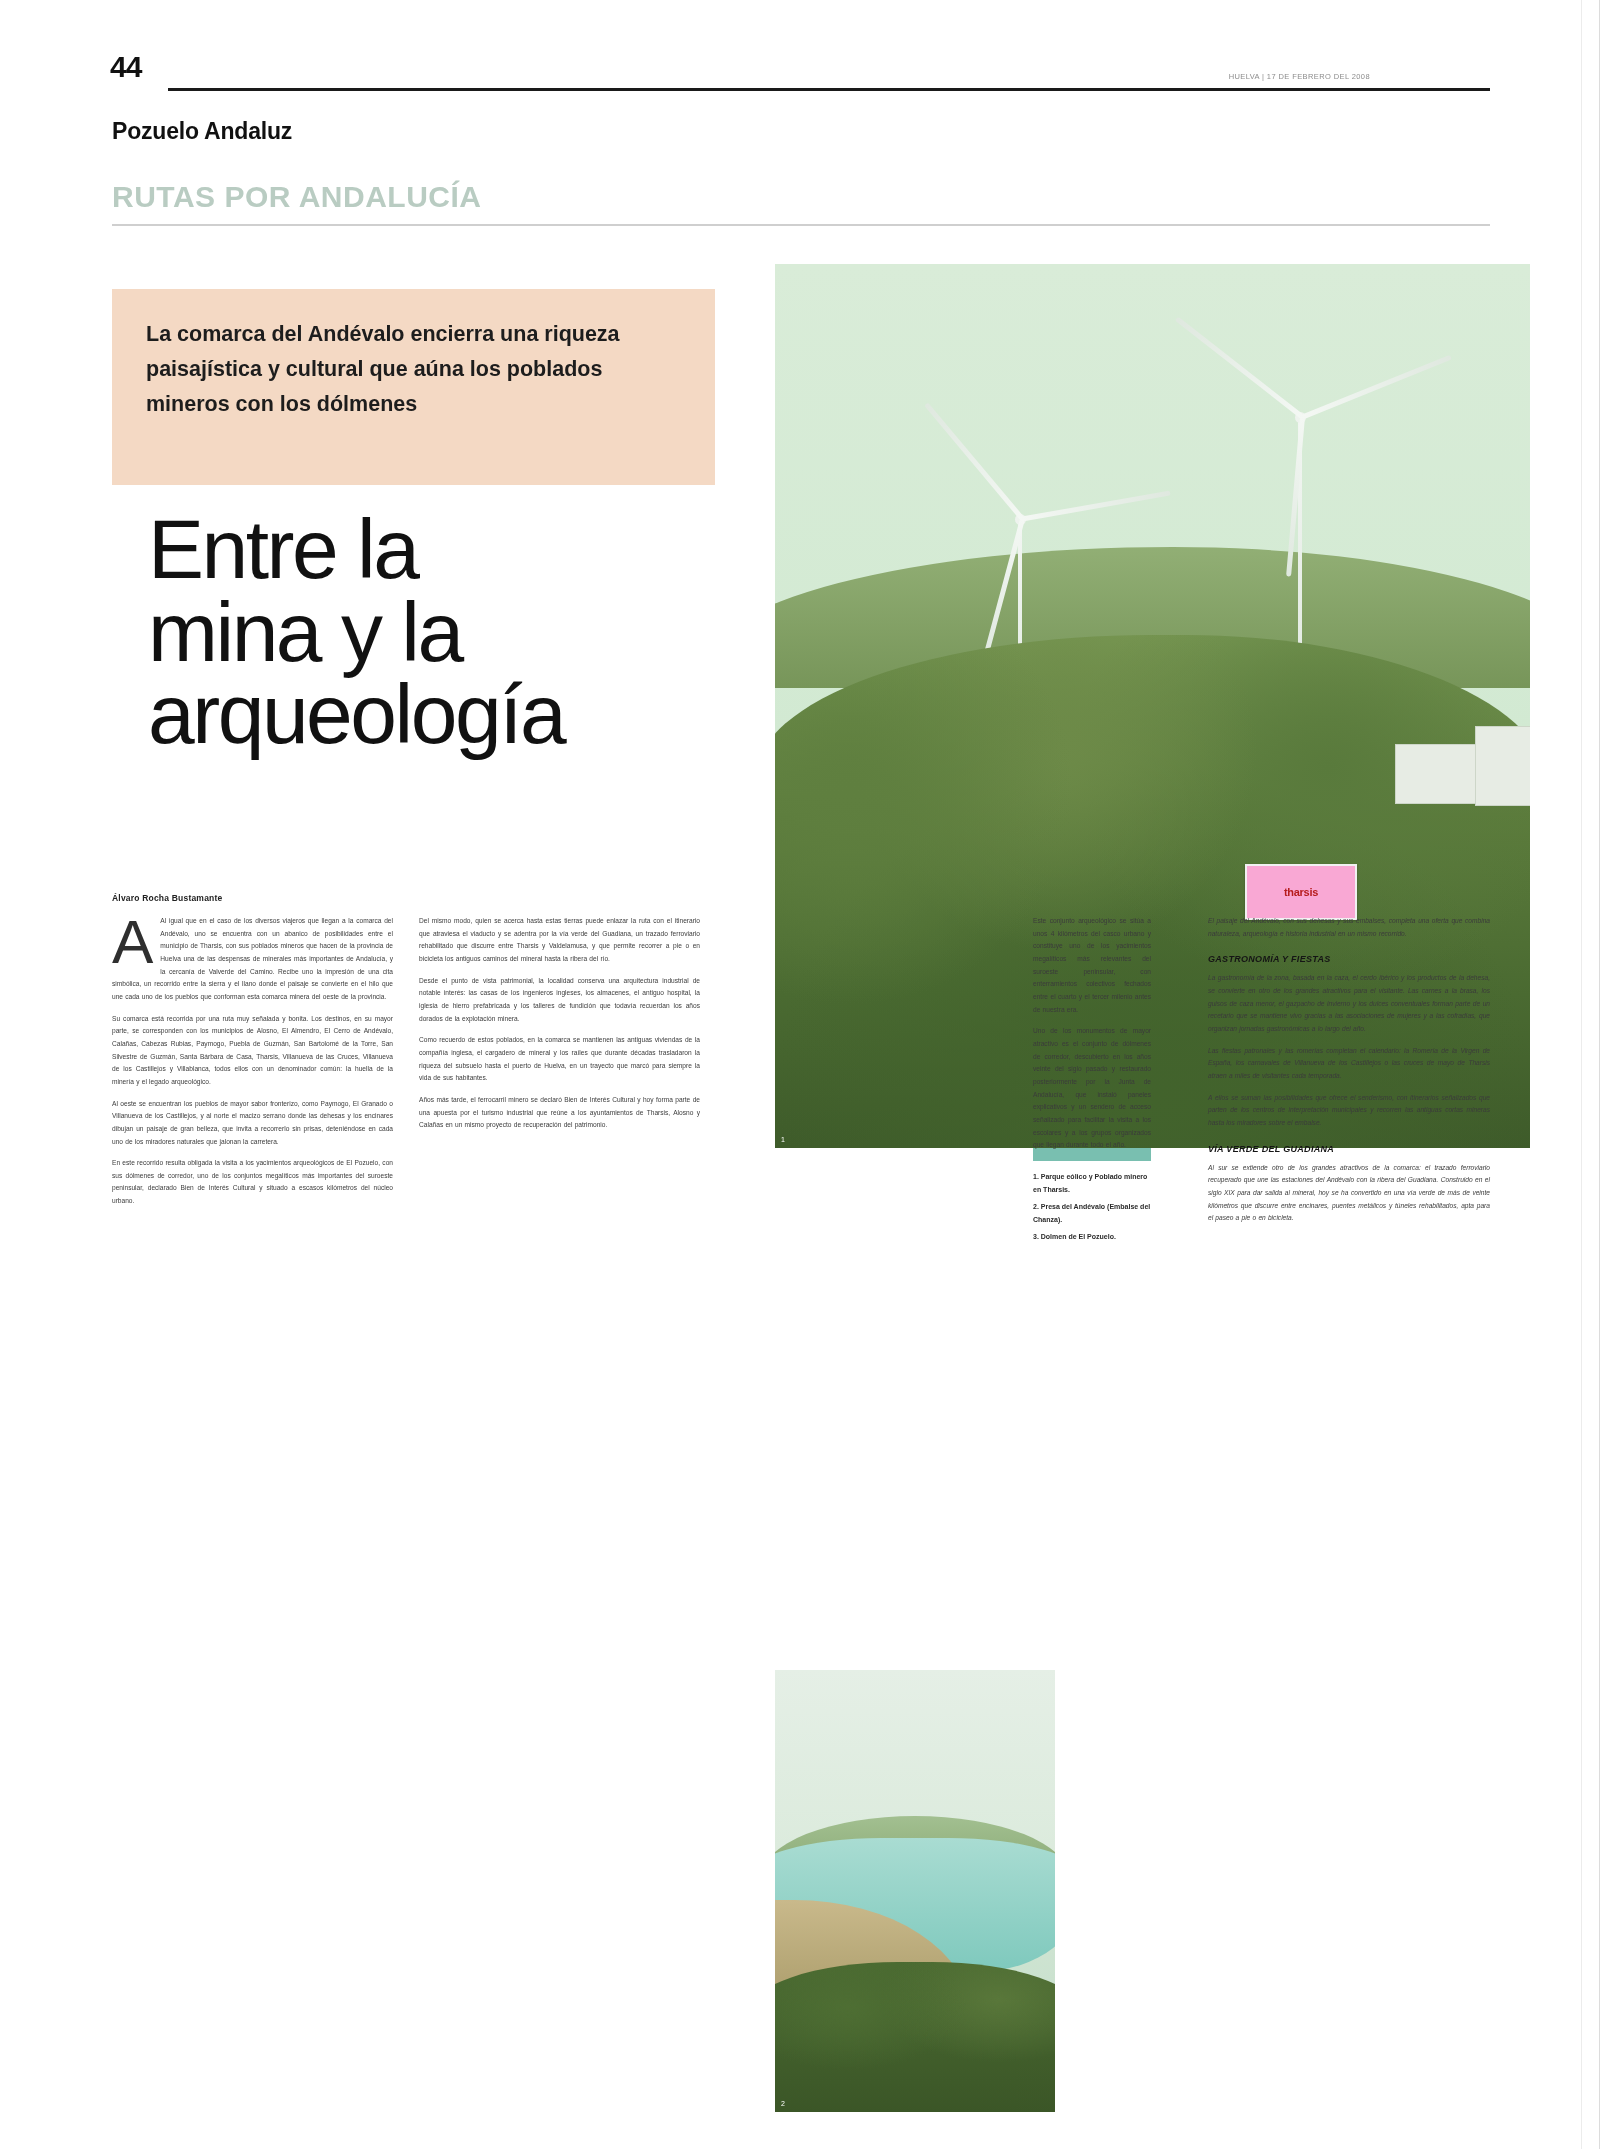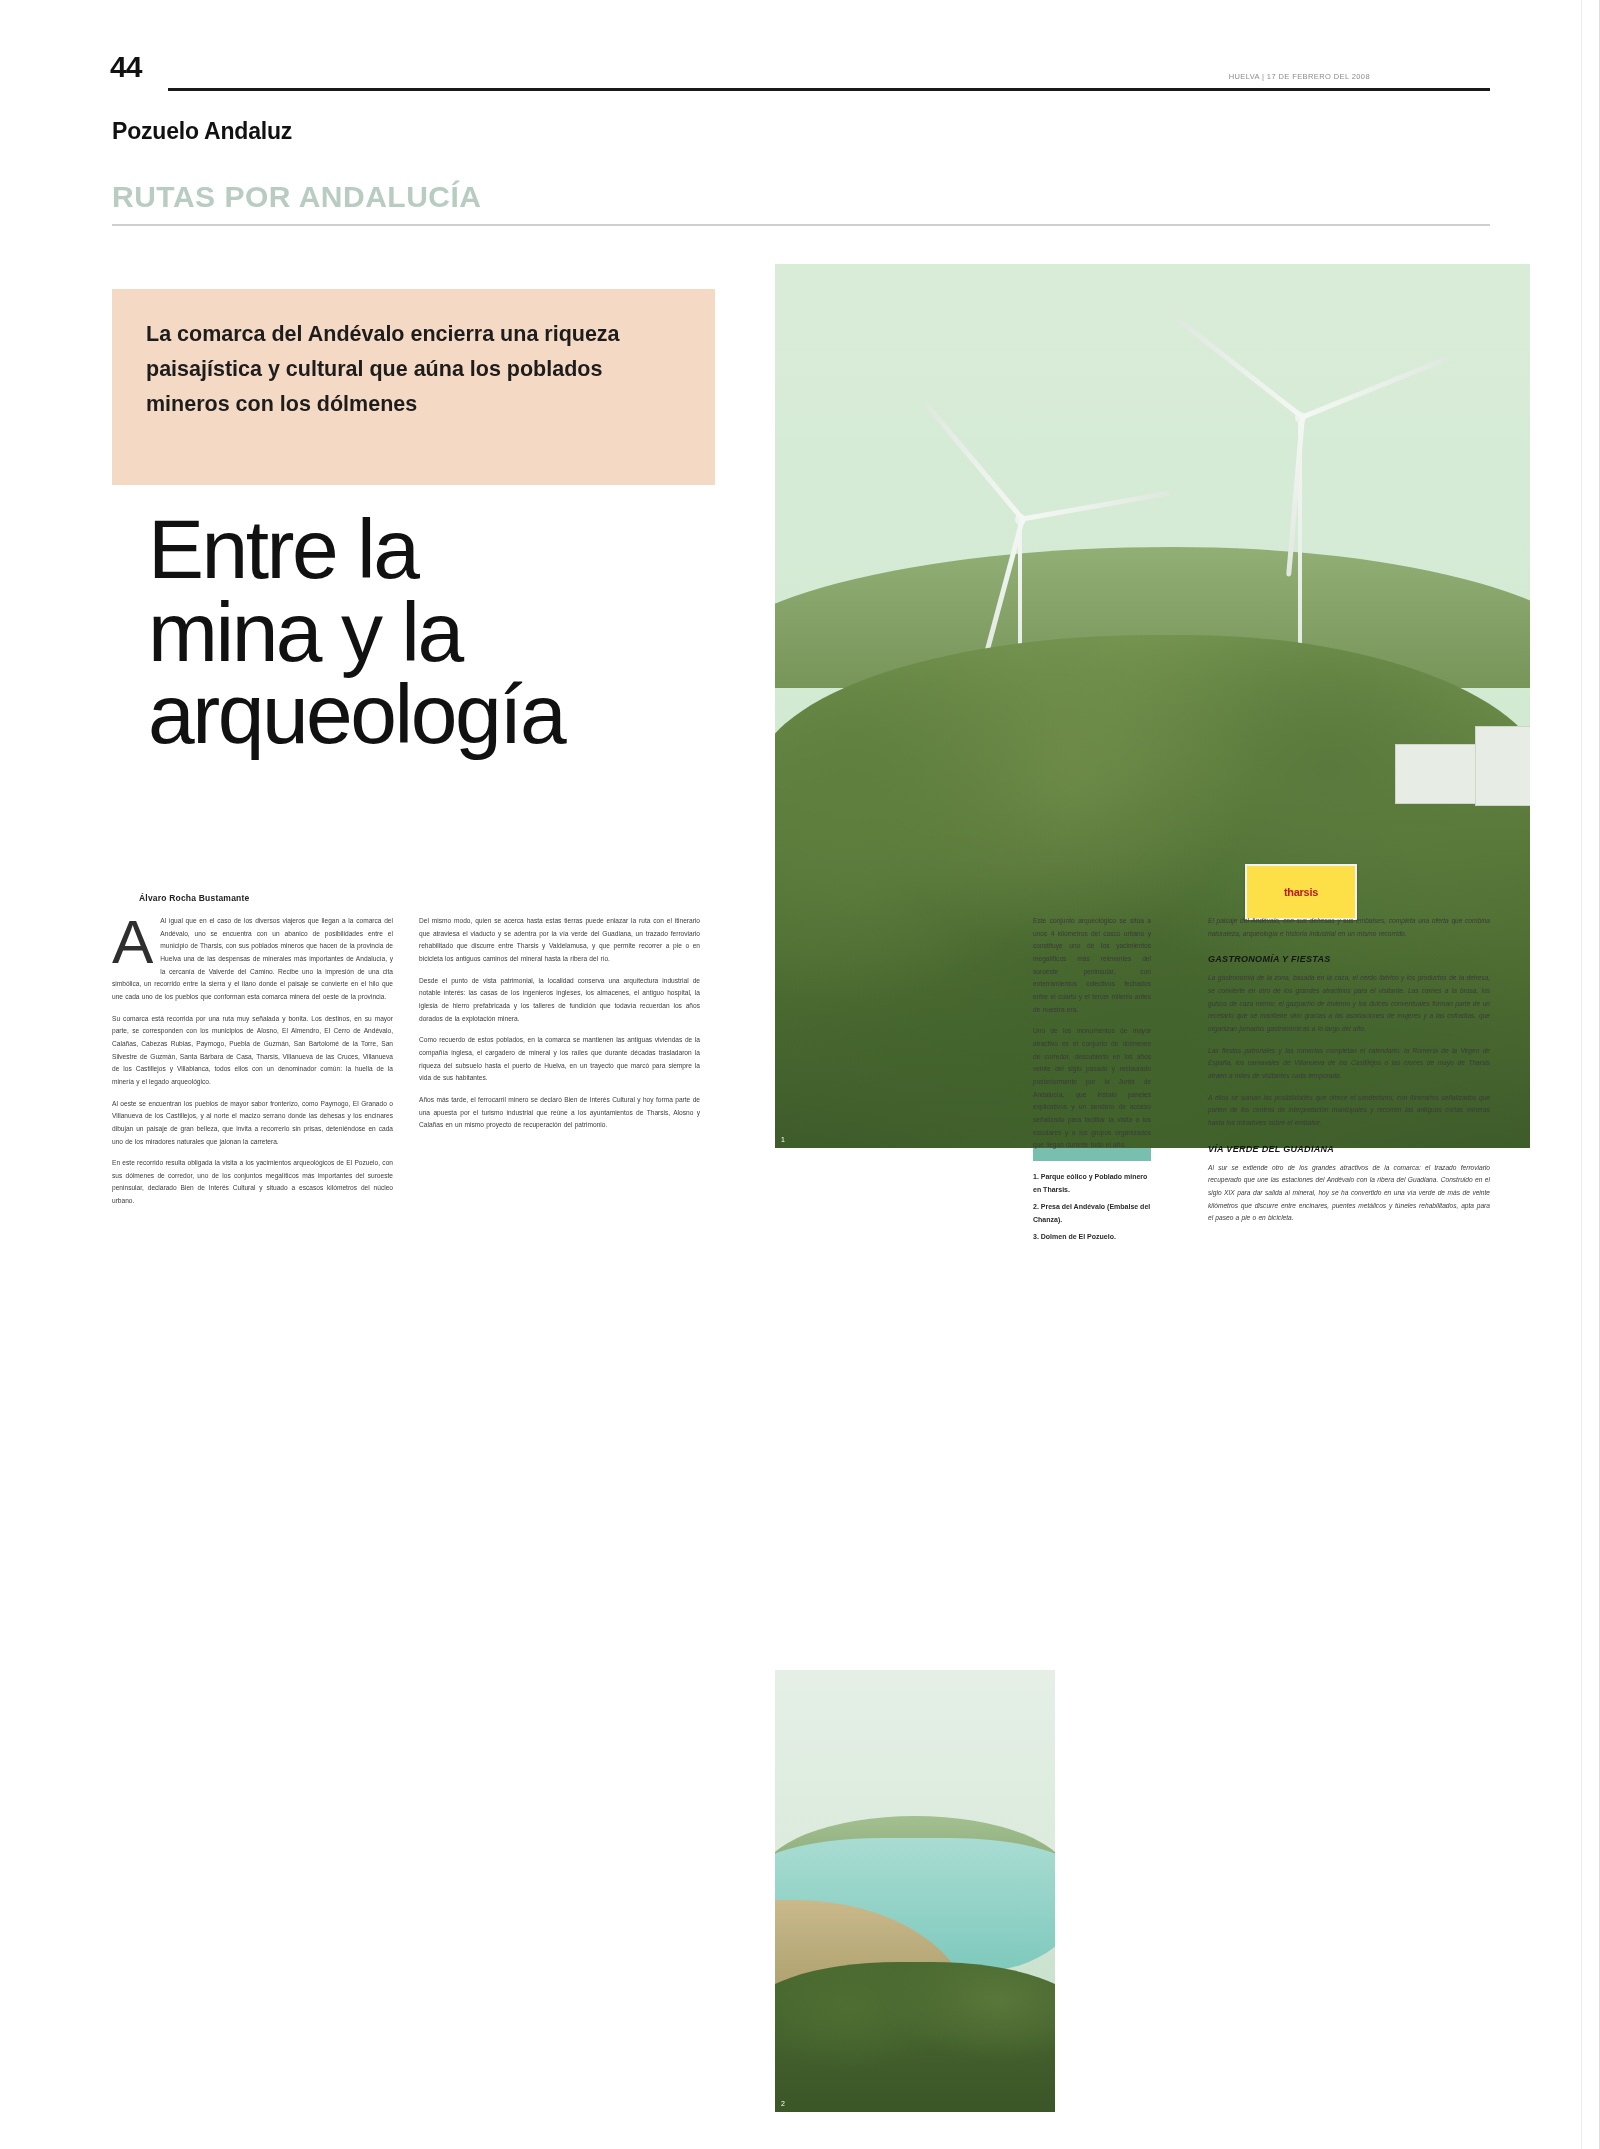--- a/index.html
+++ b/index.html
@@ -117,21 +117,20 @@
   .headline span { display: block; }
   
   .byline {
     position: absolute;
     left: 112px;
     top: 893px;
     font-size: 8.5px;
     font-weight: bold;
     color: #222;
     letter-spacing: 0.2px;
-    margin-left: 27px;
   }
   
   .col {
     position: absolute;
     top: 915px;
     width: 281px;
   }
   .col.c1 { left: 112px; }
   .col.c2 { left: 419px; }
   .col.c3 { left: 1033px; }
@@ -239,21 +238,21 @@
     transform-origin: 50% 0%;
     border-radius: 3px;
   }
   .building {
     position: absolute;
     background: #e7ece4;
     border: 1px solid #cdd6c8;
   }
   .billboard {
     position: absolute;
-    background: #fde047;
+    background: #f9a8d4;
     border: 2px solid #f1f1f1;
     box-shadow: 0 1px 2px rgba(0,0,0,.25);
     display: flex;
     align-items: center;
     justify-content: center;
   }
   .billboard .bb-text {
     font-size: 11px;
     font-weight: bold;
     color: #b61d1d;

